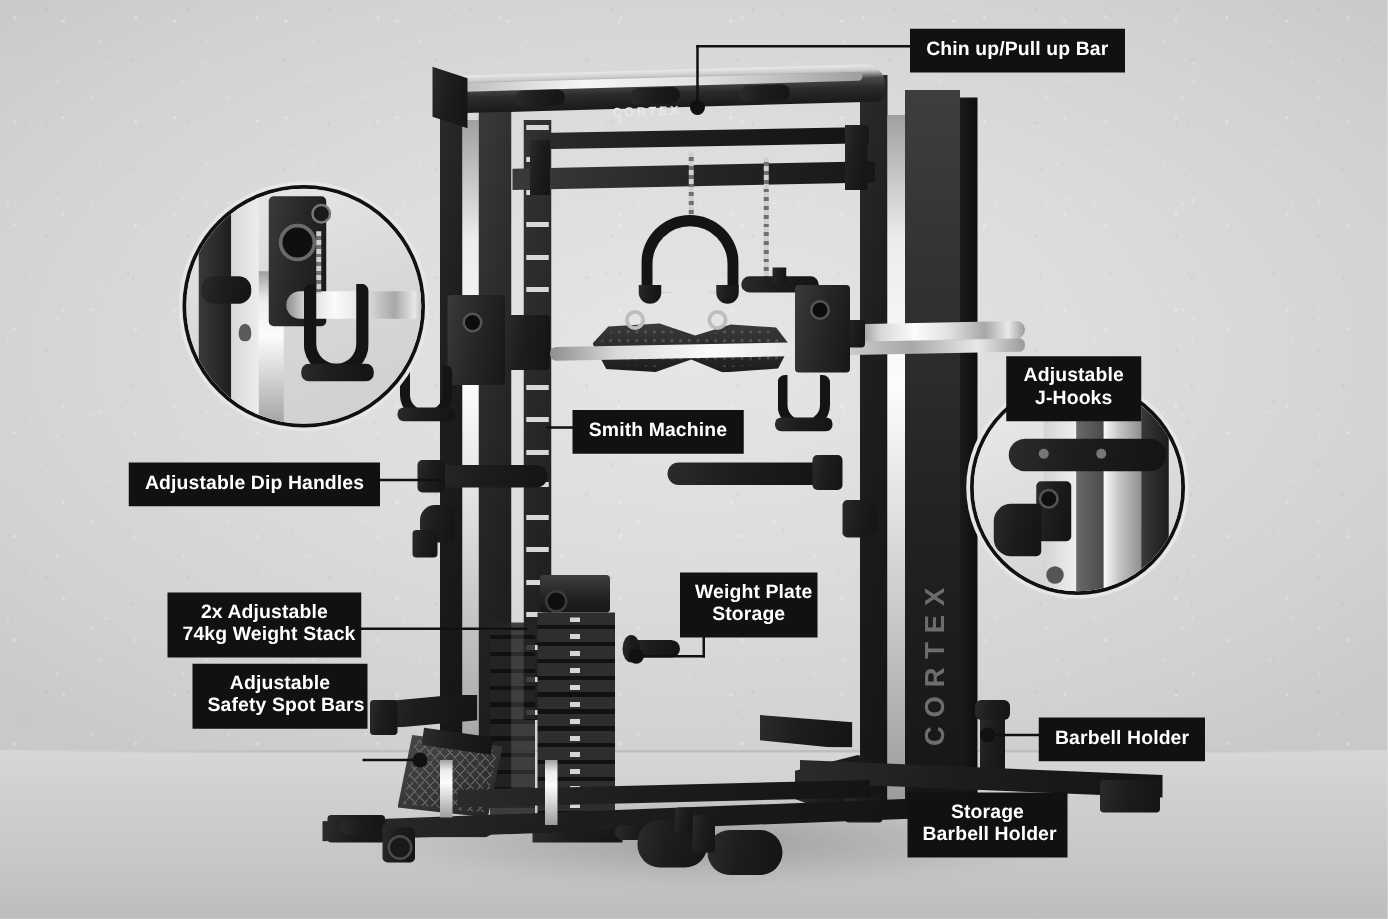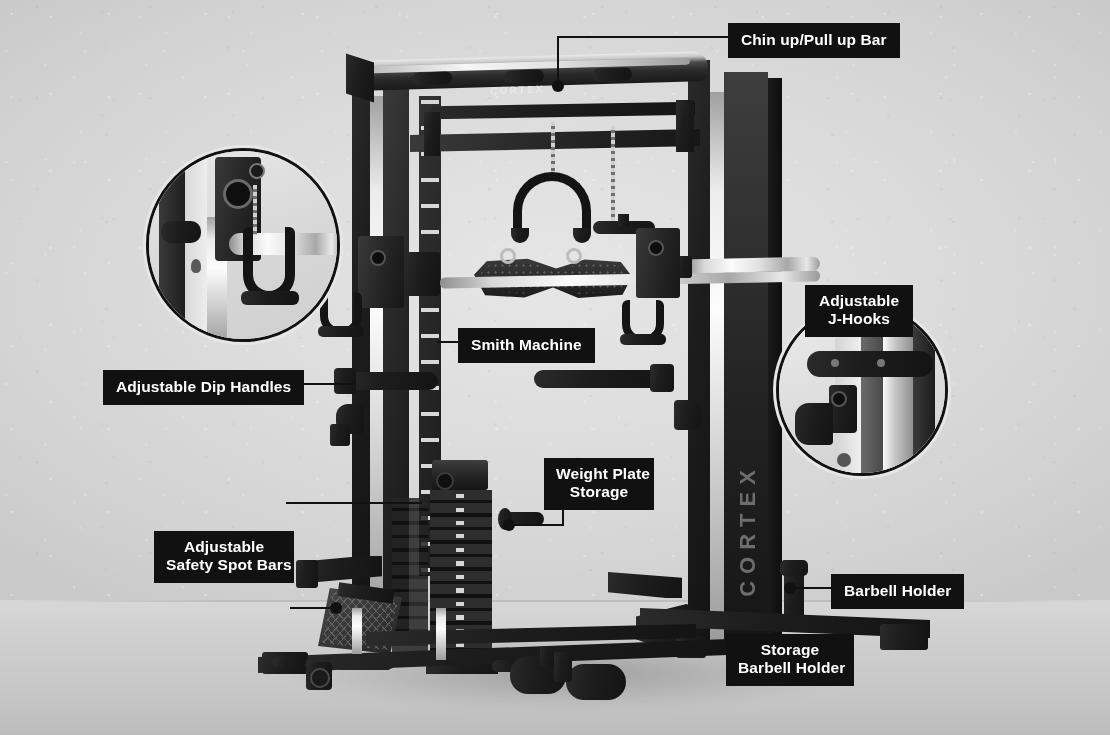--- a/index.html
+++ b/index.html
@@ -309,20 +309,22 @@
   <div class="label" style="left:805px;top:285px;width:108px;">Adjustable
 J-Hooks</div>
 
   <div class="label one-line" style="left:458px;top:328px;">Smith Machine</div>
 
   <div class="label one-line" style="left:103px;top:370px;">Adjustable Dip Handles</div>
 
   <div class="label" style="left:509px;top:458px;width:110px;margin-left:35px;">Weight Plate
 Storage</div>
 
+  <div class="label" style="left:134px;top:474px;width:155px;">2x Adjustable
+74kg Weight Stack</div>
 
   <div class="label" style="left:154px;top:531px;width:140px;">Adjustable
 Safety Spot Bars</div>
 
 
   <div class="label one-line" style="left:831px;top:574px;">Barbell Holder</div>
 
   <div class="label" style="left:726px;top:634px;width:128px;">Storage
 Barbell Holder</div>
 

